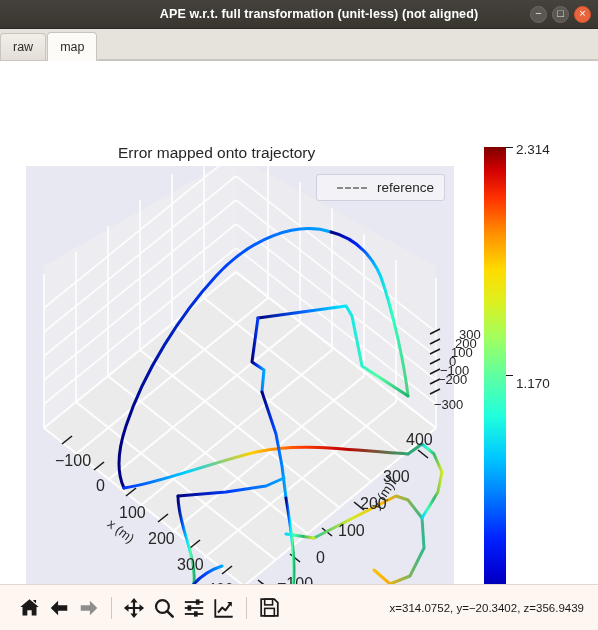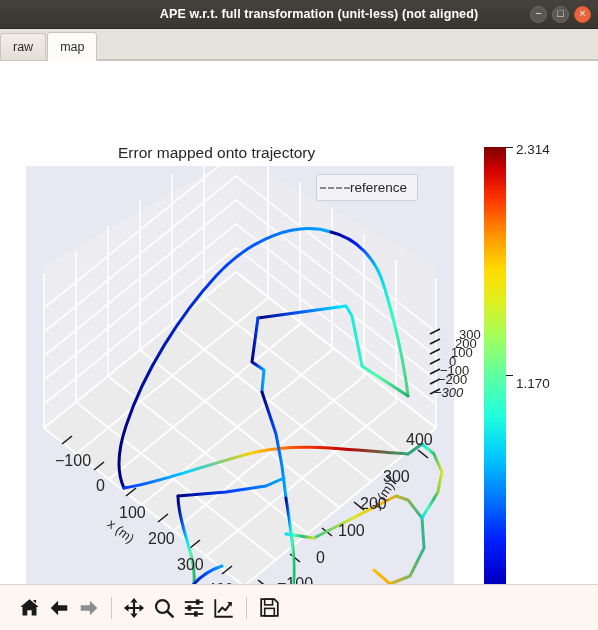--- a/index.html
+++ b/index.html
@@ -124,22 +124,22 @@
   }
   #axes3d svg { display: block; }
 
   
   #legend {
     position: absolute;
     left: 316px; top: 113px;
     background: #f2f2f7;
     border: 1px solid #cfcfdd;
     border-radius: 3px;
-    padding: 5px 10px 5px 3px;
-    display: flex; align-items: center; 
+    padding: 5px 10px 5px 20px;
+    display: flex; align-items: center; gap: 10px;
     font-size: 13.5px;
     color: #262626;
     z-index: 6;
   }
   #legend-dash {
     display: inline-block;
     width: 30px; height: 0;
     border-top: 2px dashed #8a8a8a;
   }
 
@@ -443,21 +443,21 @@
     <div class="ax-label" style="left:383px; top:407px;">300</div>
     <div class="ax-label" style="left:406px; top:370px;">400</div>
     <div class="ax-name" style="left:368px; top:442px; transform:rotate(-55deg); transform-origin:left top;">y (m)</div>
 
     <div class="ztick" style="left:459px; top:266px;">300</div>
     <div class="ztick" style="left:455px; top:275px;">200</div>
     <div class="ztick" style="left:451px; top:284px;">100</div>
     <div class="ztick" style="left:449px; top:293px;">0</div>
     <div class="ztick" style="left:440px; top:302px;">−100</div>
     <div class="ztick" style="left:438px; top:311px;">−200</div>
-    <div class="ztick" style="left:434px; top:324px;font-style:italic;">−300</div>
+    <div class="ztick" style="left:434px; top:336px;">−300</div>
 
     <div id="colorbar-wrap">
       <div id="colorbar"></div>
       <div class="cb-tick" style="top:0px;"></div>
       <div class="cb-tick" style="top:228px;"></div>
 
       <div class="cb-label" style="top:2px;">2.314</div>
       <div class="cb-label" style="top:228px;margin-top:8px;">1.170</div>
 
     </div>
@@ -522,15 +522,16 @@
     <div class="tsep"></div>
 
     <div class="tbtn">
       <svg width="21" height="21" viewBox="0 0 24 24">
         <path d="M2.5 2.5 L17.5 2.5 L21.5 6.5 L21.5 21.5 L2.5 21.5 Z" fill="none" stroke="#1a1a1a" stroke-width="2"></path>
         <rect x="6.5" y="2.5" width="9" height="6.5" fill="none" stroke="#1a1a1a" stroke-width="1.8"></rect>
         <rect x="6.5" y="13" width="11" height="8.5" fill="none" stroke="#1a1a1a" stroke-width="1.8"></rect>
       </svg>
     </div>
 
+    <div id="coords">x=314.0752, y=−20.3402, z=356.9439</div>
   </div>
 
 </div>
 
 </body></html>

